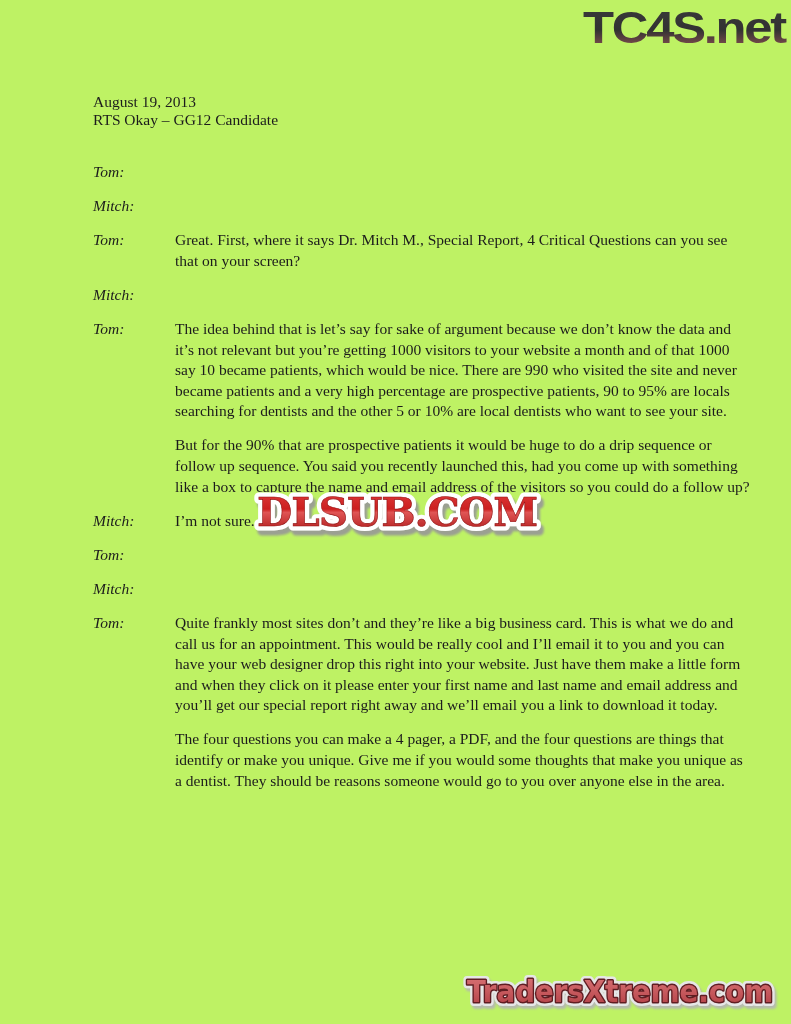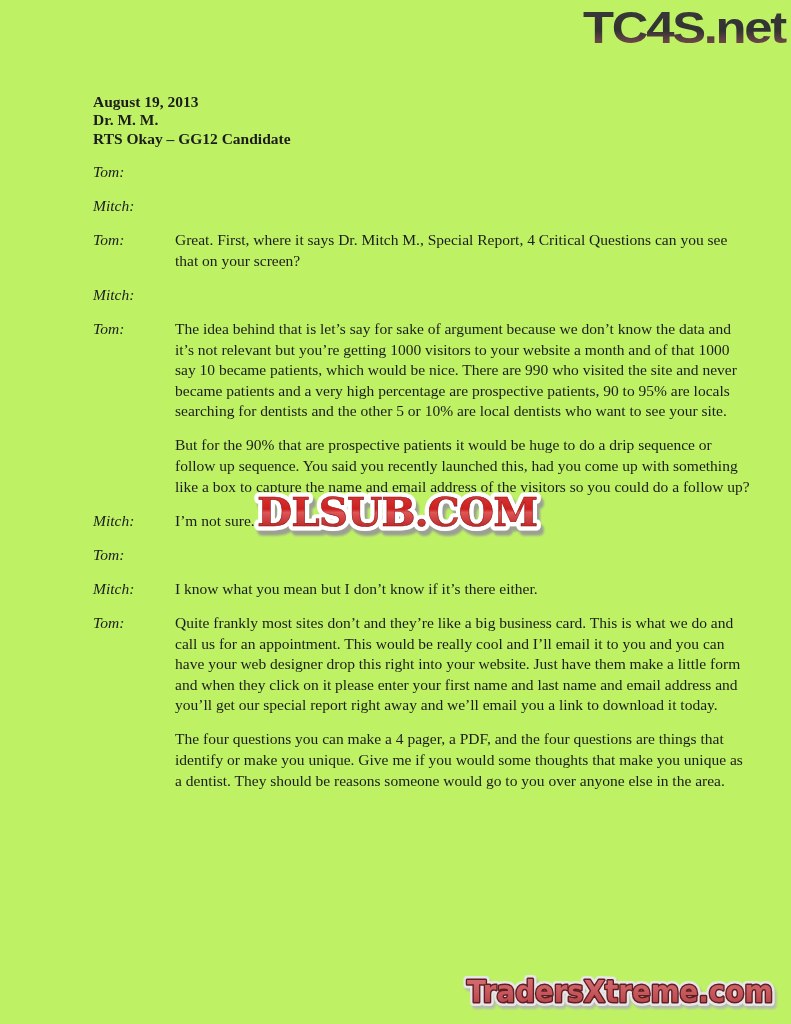--- a/index.html
+++ b/index.html
@@ -13,21 +13,21 @@
     color: #1c1c1c;
   }
   
   .logo-top { position: absolute; left: 578px; top: 0px; }
   
   .doc-header {
     position: absolute;
     left: 93px;
     top: 93px;
     font-size: 15.5px;
-    font-weight: bold;
+    font-weight: normal;
     line-height: 18.4px;
     white-space: nowrap;
   }
   
   .dialogue { position: absolute; left: 93px; top: 162px; width: 662px; }
   .entry {
     display: flex;
     align-items: flex-start;
     margin-bottom: 13.5px;
     font-size: 15.5px;
@@ -51,21 +51,20 @@
         <stop offset="0.55" stop-color="#323232"></stop>
         <stop offset="0.8" stop-color="#6e4747"></stop>
         <stop offset="1" stop-color="#a07070"></stop>
       </linearGradient>
     </defs>
     <text x="106" y="43" text-anchor="middle" font-family="'Liberation Sans','DejaVu Sans',sans-serif" font-size="45" font-weight="bold" letter-spacing="-2" textLength="202" lengthAdjust="spacingAndGlyphs" fill="url(#tc4s-grad)">TC4S.net</text>
   </svg>
 
   <div class="doc-header">
     <div>August 19, 2013</div>
-    <div>Dr. M. M.</div>
     <div>RTS Okay – GG12 Candidate</div>
   </div>
 
   <div class="dialogue">
     <div class="entry">
       <div class="speaker">Tom:</div>
     </div>
     <div class="entry">
       <div class="speaker">Mitch:</div>
     </div>
@@ -86,21 +85,20 @@
     </div>
     <div class="entry">
       <div class="speaker">Mitch:</div>
       <div class="speech">I’m not sure.</div>
     </div>
     <div class="entry">
       <div class="speaker">Tom:</div>
     </div>
     <div class="entry">
       <div class="speaker">Mitch:</div>
-      <div class="speech">I know what you mean but I don’t know if it’s there either.</div>
     </div>
     <div class="entry">
       <div class="speaker">Tom:</div>
       <div class="speech">Quite frankly most sites don’t and they’re like a big business card. This is what we do and call us for an appointment. This would be really cool and I’ll email it to you and you can have your web designer drop this right into your website. Just have them make a little form and when they click on it please enter your first name and last name and email address and you’ll get our special report right away and we’ll email you a link to download it today.</div>
     </div>
     <div class="entry">
       <div class="speaker"></div>
       <div class="speech">The four questions you can make a 4 pager, a PDF, and the four questions are things that identify or make you unique. Give me if you would some thoughts that make you unique as a dentist. They should be reasons someone would go to you over anyone else in the area.</div>
     </div>
   </div>

